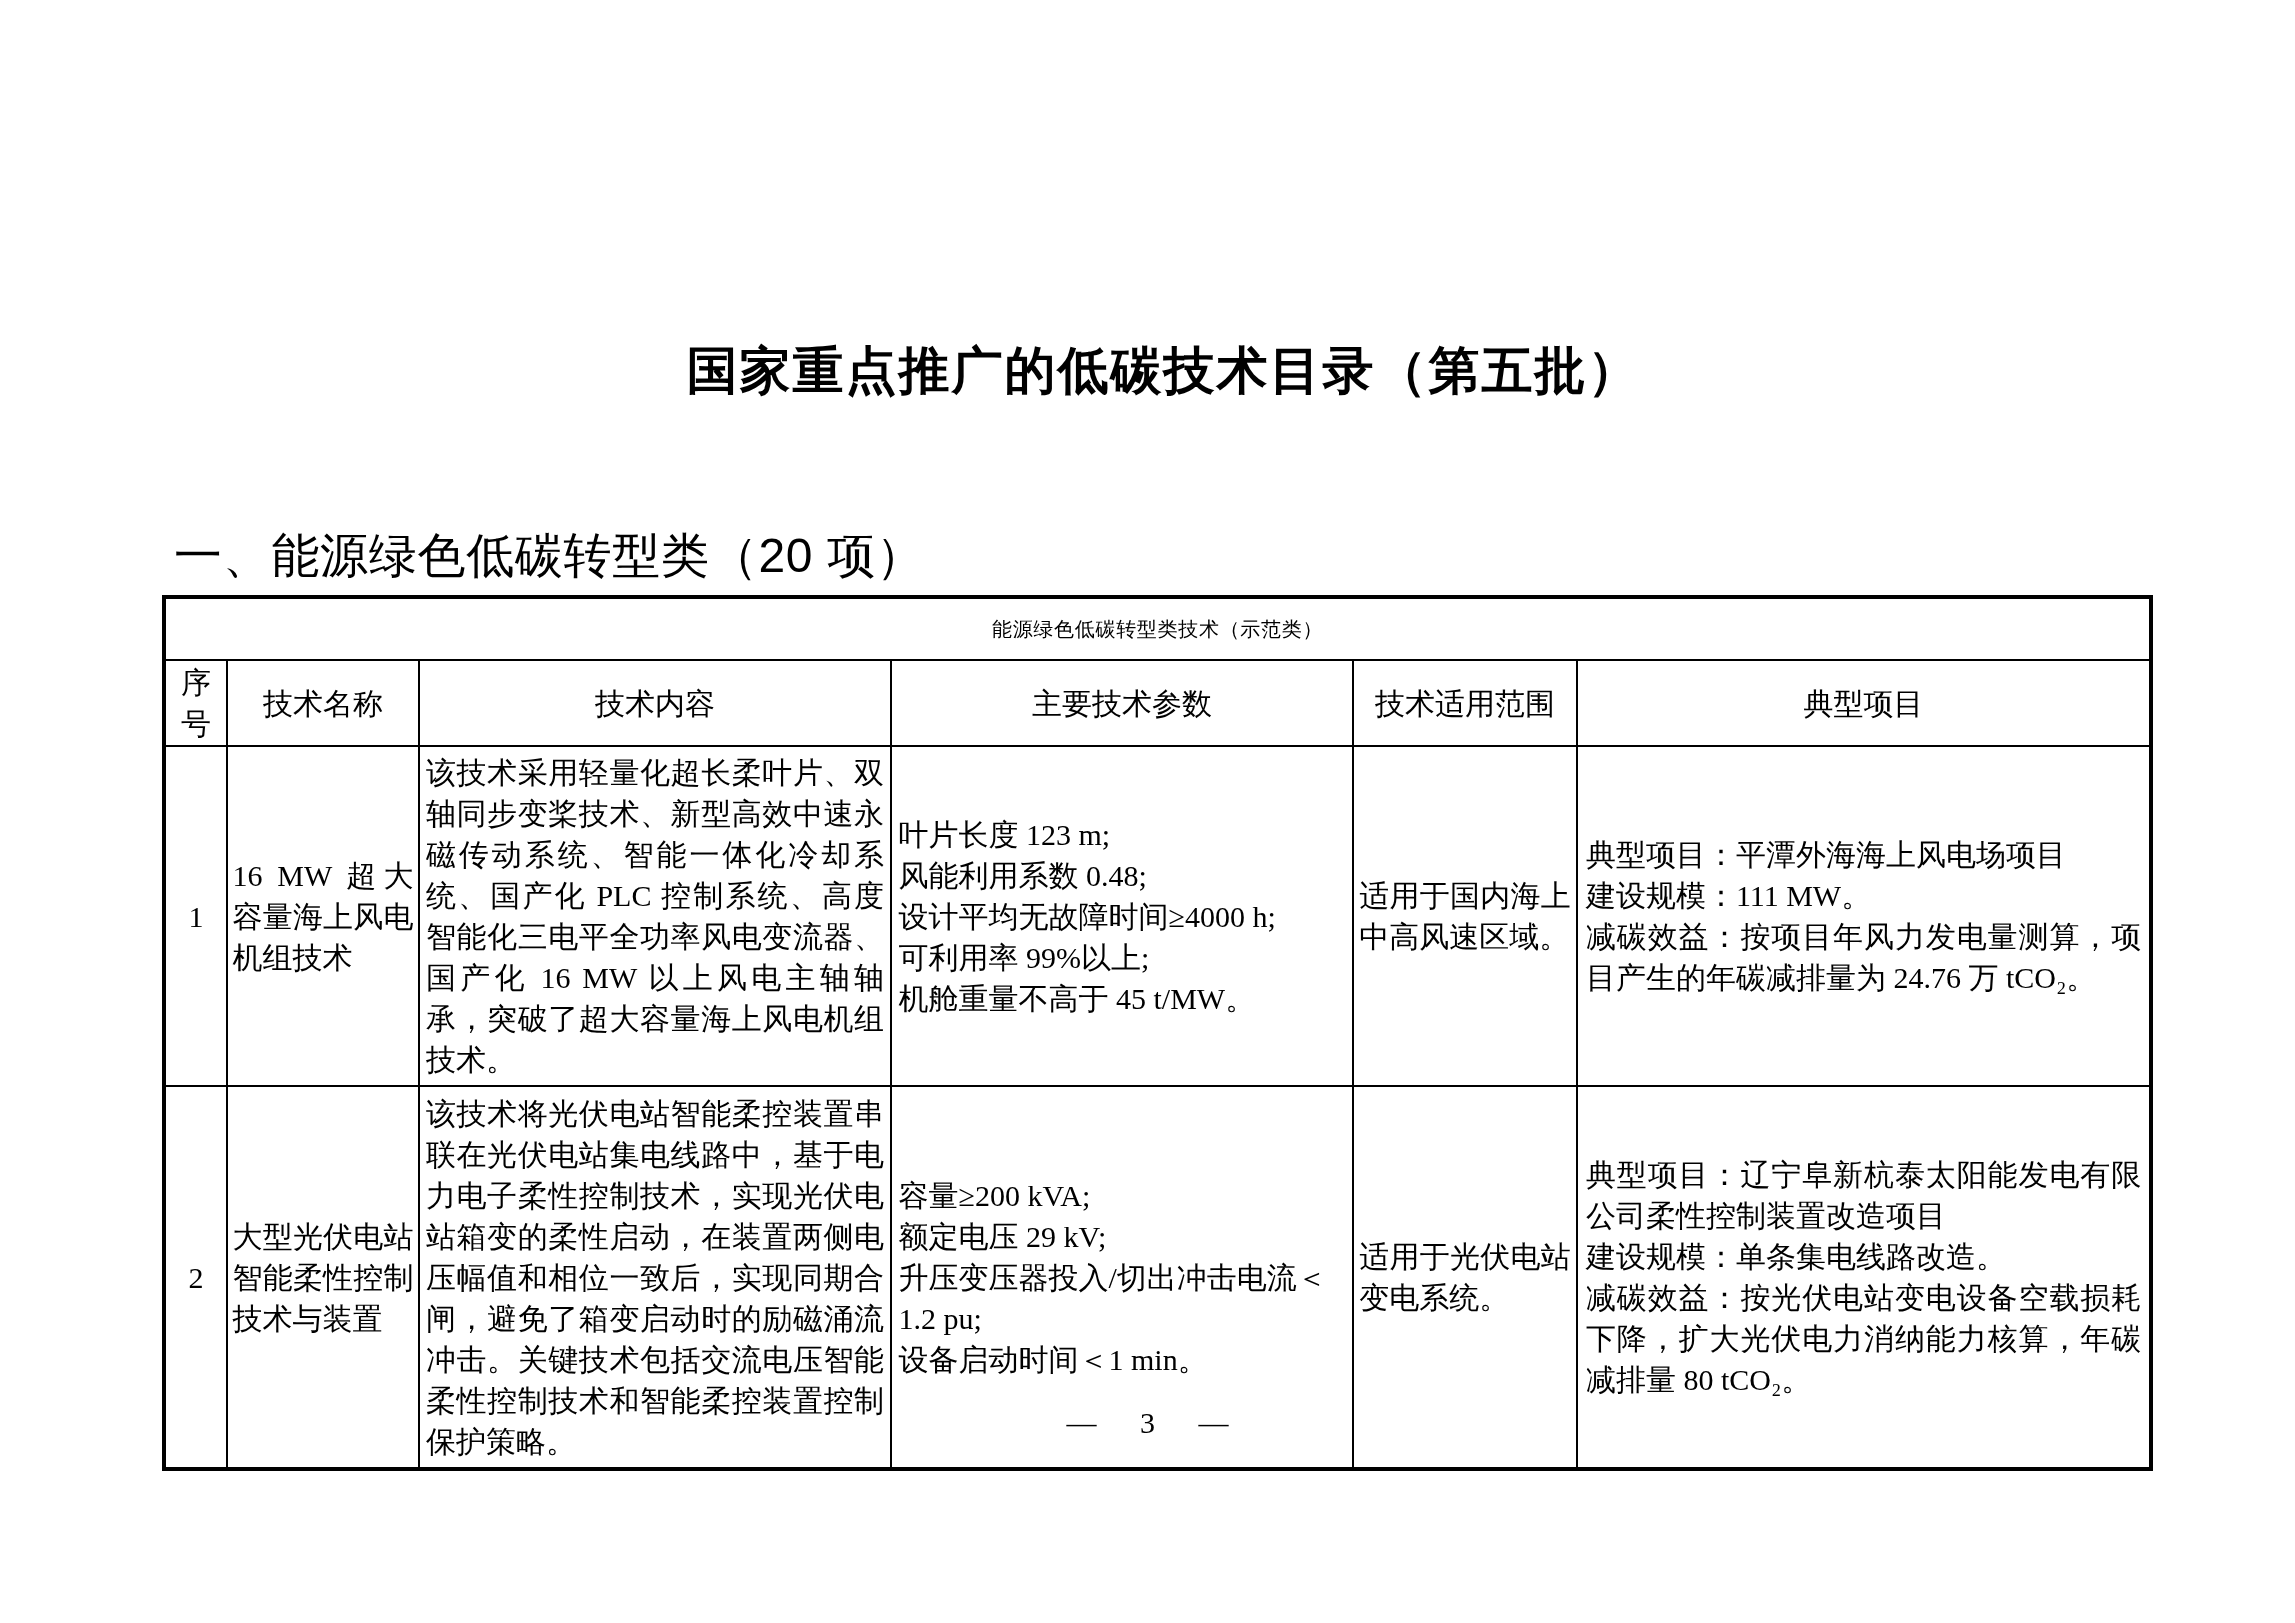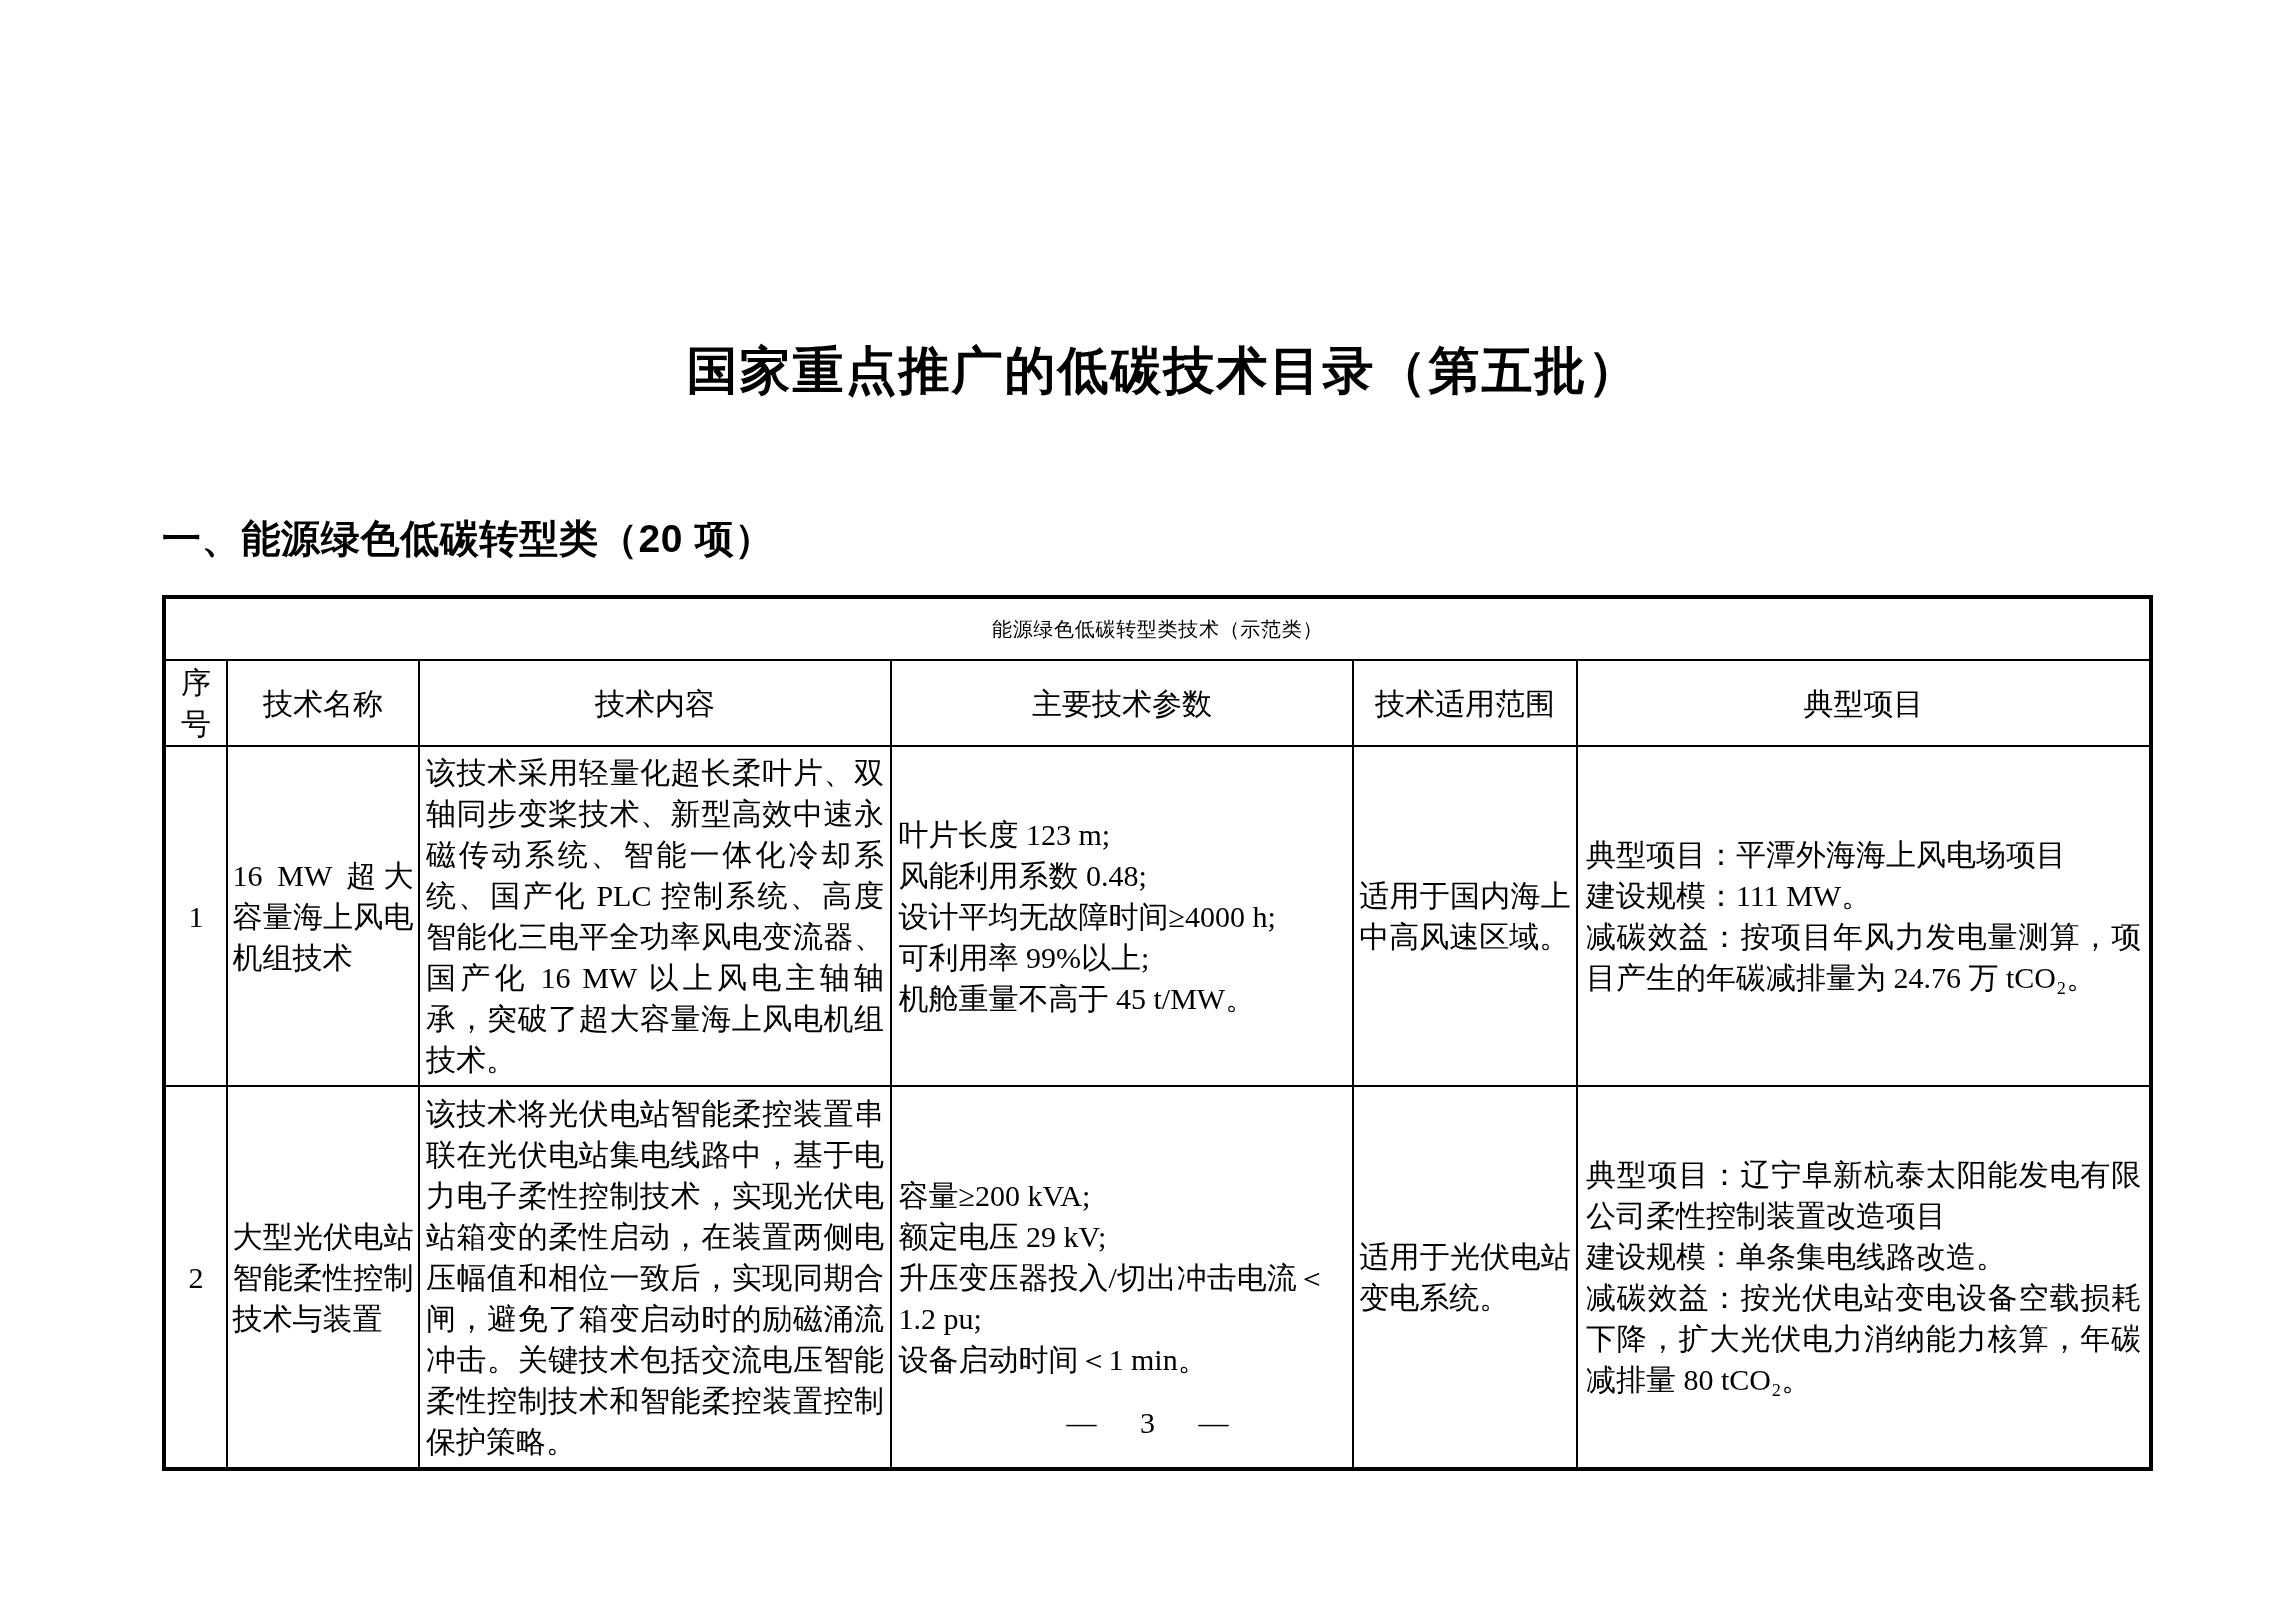--- a/index.html
+++ b/index.html
@@ -27,24 +27,24 @@
     text-align: center;
     font-family: "Liberation Sans", "DejaVu Sans", sans-serif;
     font-weight: bold;
     font-size: 51px;
     letter-spacing: 2px;
   }
   .section-heading {
     position: absolute;
     top: 512px;
     left: 162px;
-    margin: 0;
+    margin: 12px;
     font-family: "Liberation Sans", "DejaVu Sans", sans-serif;
-    font-weight: bold;
-    font-size: 39px;
+    font-weight: normal;
+    font-size: 48px;
     letter-spacing: 0.7px;
   }
   table.tech-table {
     position: absolute;
     top: 595px;
     left: 162px;
     width: 1987px;
     table-layout: fixed;
     border-collapse: collapse;
     border: 4.6px solid #000;

